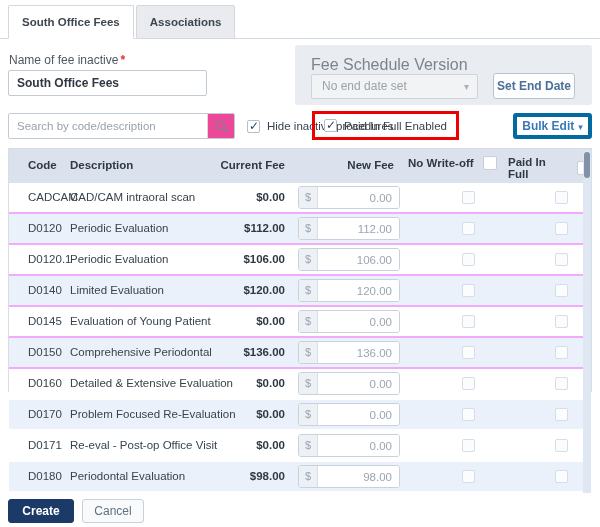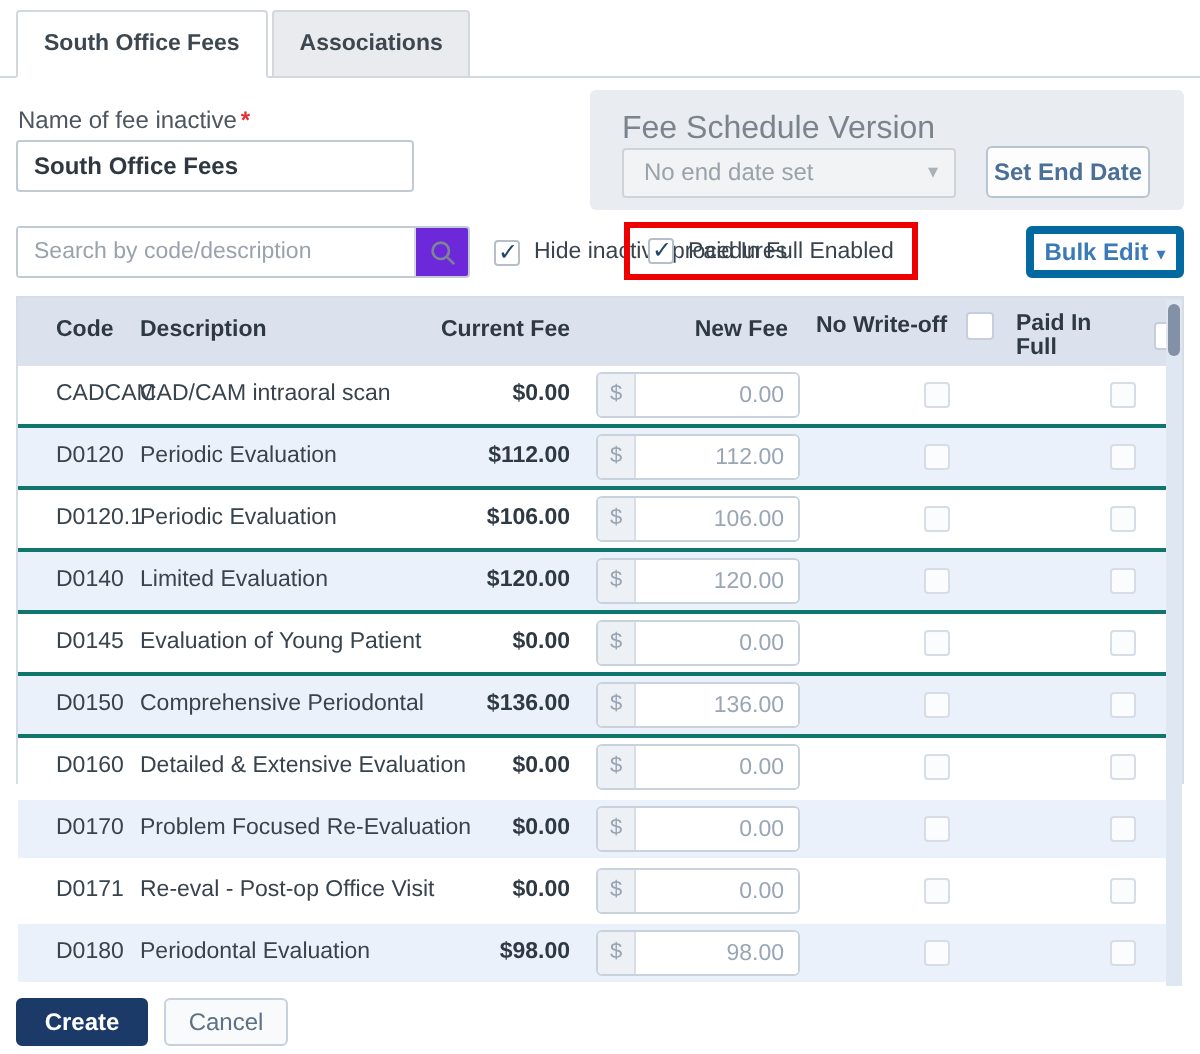--- a/index.html
+++ b/index.html
@@ -31,21 +31,21 @@
   .version-select { position:absolute; top:29px; left:16px; width:167px; height:25px;
     background:#f1f3f5; border:1px solid #ced4da; border-radius:2px; color:#9aa2ab;
     font-size:12px; line-height:23px; padding:0 22px 0 10px; }
   .version-select .caret { position:absolute; right:8px; top:0; color:#a9b1b9; font-size:10px; }
   .set-end-btn { position:absolute; top:28px; left:198px; width:82px; height:26px;
     background:#fdfdfe; border:1px solid #b8c4d0; border-radius:3px; color:#4a7098;
     font-size:12px; font-weight:bold; font-family:inherit; cursor:pointer; }
 
   
   .search-box { position:absolute; left:8px; top:113px; width:227px; height:26px;
-    border:1px solid #c2cbd4; border-radius:2px; display:flex; background:#6d28d9; }
+    border:1px solid #c2cbd4; border-radius:2px; display:flex; background:#ec4899; }
   .search-box input { flex:1; border:none; outline:none; font-size:11.5px; padding:0 8px;
     color:#333; font-family:inherit; min-width:0; }
   .search-box input::placeholder { color:#9aa2ab; }
   .search-icon-seg { width:27px; border-left:1px solid #d5dbe1; display:flex;
     align-items:center; justify-content:center; cursor:pointer; }
 
   .checkbox { width:13px; height:13px; border:1px solid #b6bfc9; border-radius:2px;
     background:#fff; position:relative; display:inline-block; flex:none; cursor:pointer; }
   .checkbox.checked::after { content:"\2713"; position:absolute; top:-2px; left:1px;
     font-size:12px; font-weight:bold; color:#23456b; }
@@ -55,21 +55,21 @@
   .pif-group { position:absolute; left:312px; top:111px; height:29px; border:3px solid #ee0000;
     display:flex; align-items:center; gap:7px; padding:0 9px; font-size:11.5px; color:#39434d; }
 
   .bulk-btn { position:absolute; left:513px; top:113px; width:79px; height:26px;
     background:#fff; border:4px solid #0369a1; border-radius:3px; color:#3b7ab8;
     font-size:12px; font-weight:bold; font-family:inherit; cursor:pointer; }
   .bulk-btn .caret { font-size:9px; margin-left:4px; }
 
   
   .fee-table { position:absolute; left:8px; top:148px; width:584px; height:244px;
-    border:1px solid #d7dde4; background:#0f766e;text-decoration:underline; }
+    border:1px solid #d7dde4; background:#f0abfc;text-decoration:underline; }
   .thead { position:relative; height:34px; background:#dbe2ed; font-size:11.5px;
     font-weight:bold; color:#2e3944; }
   .hcell { position:absolute; top:10px; }
   .h-code { left:19px; }
   .h-desc { left:61px; }
   .h-curfee { left:170px; width:106px; text-align:right; }
   .h-newfee { left:278px; width:107px; text-align:right; }
   .h-check { top:7px; display:flex; align-items:center; gap:9px; }
   .h-nwo { left:399px; }
   .h-pif { left:499px; }

